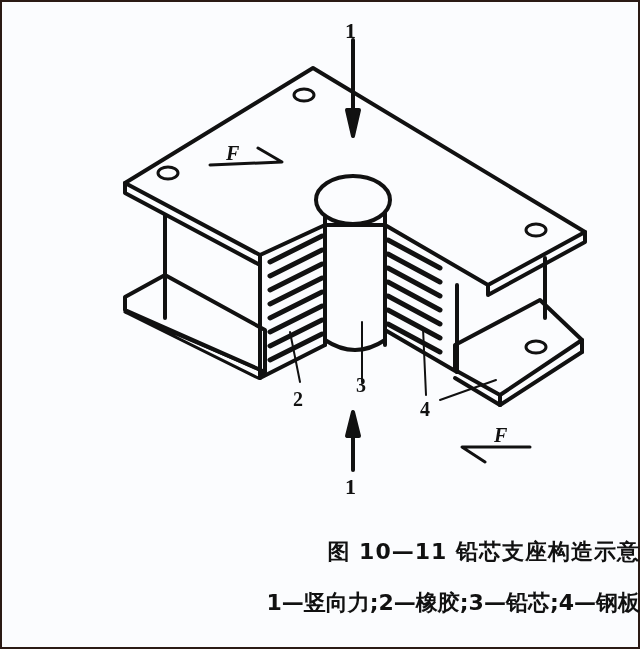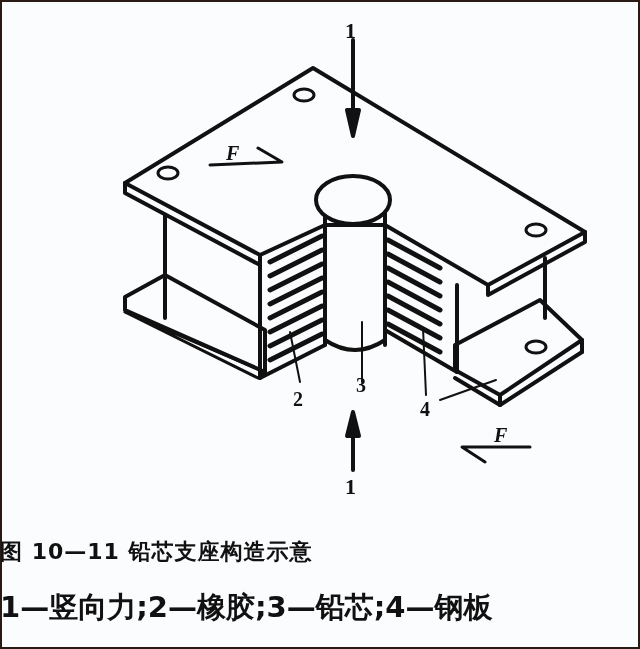--- a/index.html
+++ b/index.html
@@ -1,22 +1,22 @@
 <!DOCTYPE html>
 <html><head>
 <meta charset="utf-8">
 <style>
   html,body{margin:0;padding:0;background:#ffffff;}
   body{width:640px;height:649px;overflow:hidden;}
   .frame{position:absolute;left:0;top:0;width:636px;height:645px;border:2px solid #2a1a14;background:#fbfcfe;}
   svg{position:absolute;left:0;top:0;}
   .lbl{font-family:"Liberation Serif","DejaVu Serif",serif;font-weight:bold;fill:#111;}
-  .caption{position:absolute;left:0;width:640px;text-align:left;font-family:"DejaVu Sans","Liberation Sans",sans-serif;font-weight:bold;color:#111;}
+  .caption{position:absolute;left:0;width:640px;text-align:right;font-family:"DejaVu Sans","Liberation Sans",sans-serif;font-weight:bold;color:#111;}
   .cap1{top:537px;font-size:22px;letter-spacing:1px;}
-  .cap2{top:588px;font-size:29px;}
+  .cap2{top:588px;font-size:22px;}
 </style>
 </head>
 <body>
 
 <div class="frame"></div>
 
 <svg width="640" height="649" viewBox="0 0 640 649">
   <g stroke="#111" stroke-width="4" fill="none" stroke-linejoin="round" stroke-linecap="round">
 
     <g>

